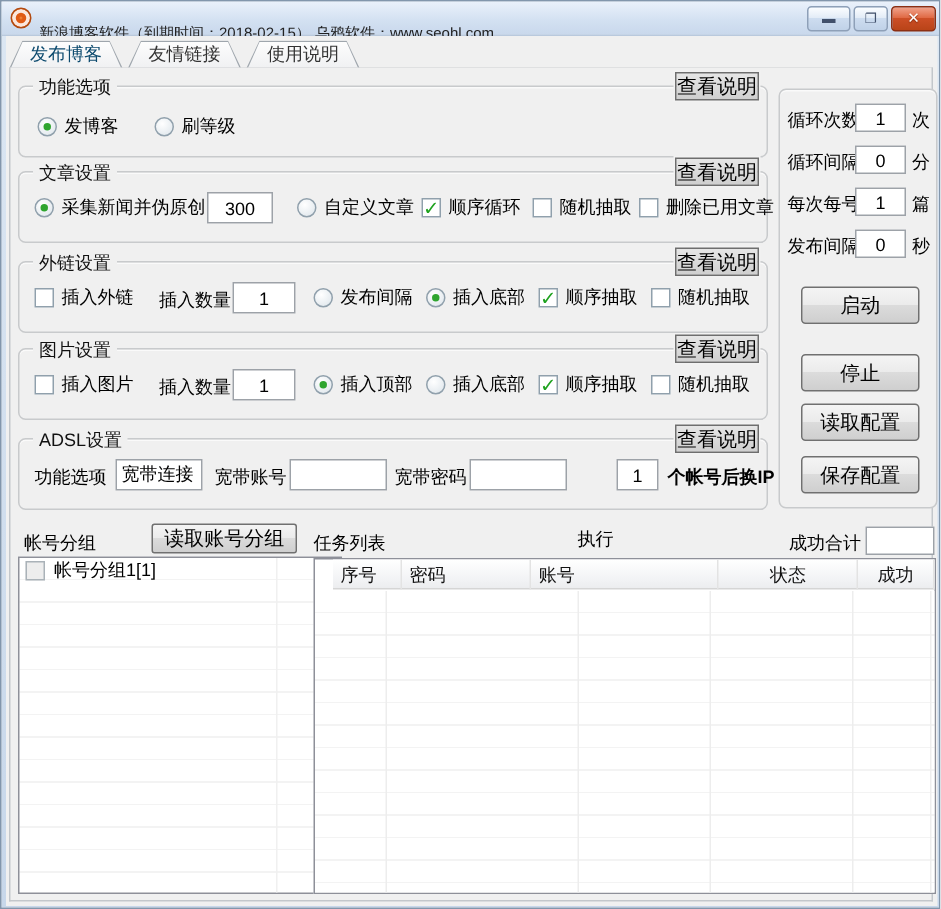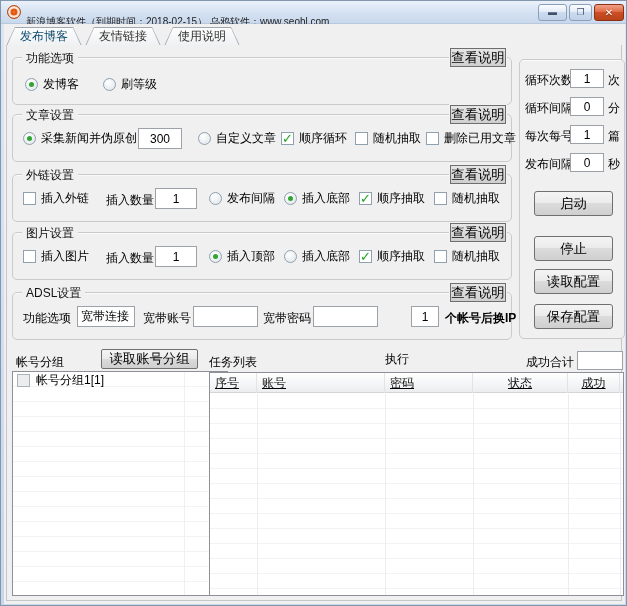--- a/index.html
+++ b/index.html
@@ -83,23 +83,23 @@
          border:1px solid #707070; border-radius:2px; text-align:center; line-height:18px; cursor:pointer; }
 
   .listbox { position:absolute; left:8px; top:370px; width:216px; height:225px;
              border:1px solid #8E9099; background:#FFF;
              background-image:repeating-linear-gradient(to bottom,#FFFFFF 0 14px,#F3F3F3 14px 15px); }
   .listbox .vline { position:absolute; top:0; bottom:0; width:1px; background:#F0F0F0; }
   .list-item { position:absolute; left:4px; top:1px; height:15px; display:flex; align-items:center; gap:6px; }
 
   .tbl { position:absolute; left:205px; top:371px; width:415px; height:224px;
          border:1px solid #8E9099; background:#FFF; }
-  .tbl-head { position:absolute; left:0; top:0; right:0; height:20px;
+  .tbl-head { position:absolute; left:12px; top:0; right:0; height:20px;
               background:linear-gradient(#FFFFFF,#F2F3F5 70%,#ECEDEF);
-              border-bottom:1px solid #D5D5D5; display:flex;text-decoration:underline; }
+              border-bottom:1px solid #D5D5D5; display:flex; }
   .th { height:20px; display:flex; align-items:center; padding-left:5px;
         border-right:1px solid #E3E3E3; color:#111; }
   .th.center { justify-content:center; padding-left:0; }
   .tbl-body { position:absolute; left:0; top:21px; right:0; bottom:0;
               background:repeating-linear-gradient(to bottom,#FFFFFF 0 14px,#F3F3F3 14px 15px); }
   .tbl-body .vline { position:absolute; top:0; bottom:0; width:1px; background:#EDEDED; }
 </style>
 </head>
 <body>
 
@@ -280,22 +280,22 @@
       <div class="vline" style="left:171px;"></div>
       <div class="list-item">
         <span class="cb gray" data-checked="false"></span>
         <span class="lbl">帐号分组1[1]</span>
       </div>
     </div>
 
     <div class="tbl" style="top:348px;">
       <div class="tbl-head">
         <div class="th" style="width:47px;">序号</div>
+        <div class="th" style="width:88px;">密码</div>
         <div class="th" style="width:128px;">账号</div>
-        <div class="th" style="width:88px;">密码</div>
         <div class="th center" style="width:95px;">状态</div>
         <div class="th center" style="width:52px;">成功</div>
       </div>
       <div class="tbl-body">
         <div class="vline" style="left:47px;"></div>
         <div class="vline" style="left:175px;"></div>
         <div class="vline" style="left:263px;"></div>
         <div class="vline" style="left:358px;"></div>
         <div class="vline" style="left:410px;"></div>
       </div>

